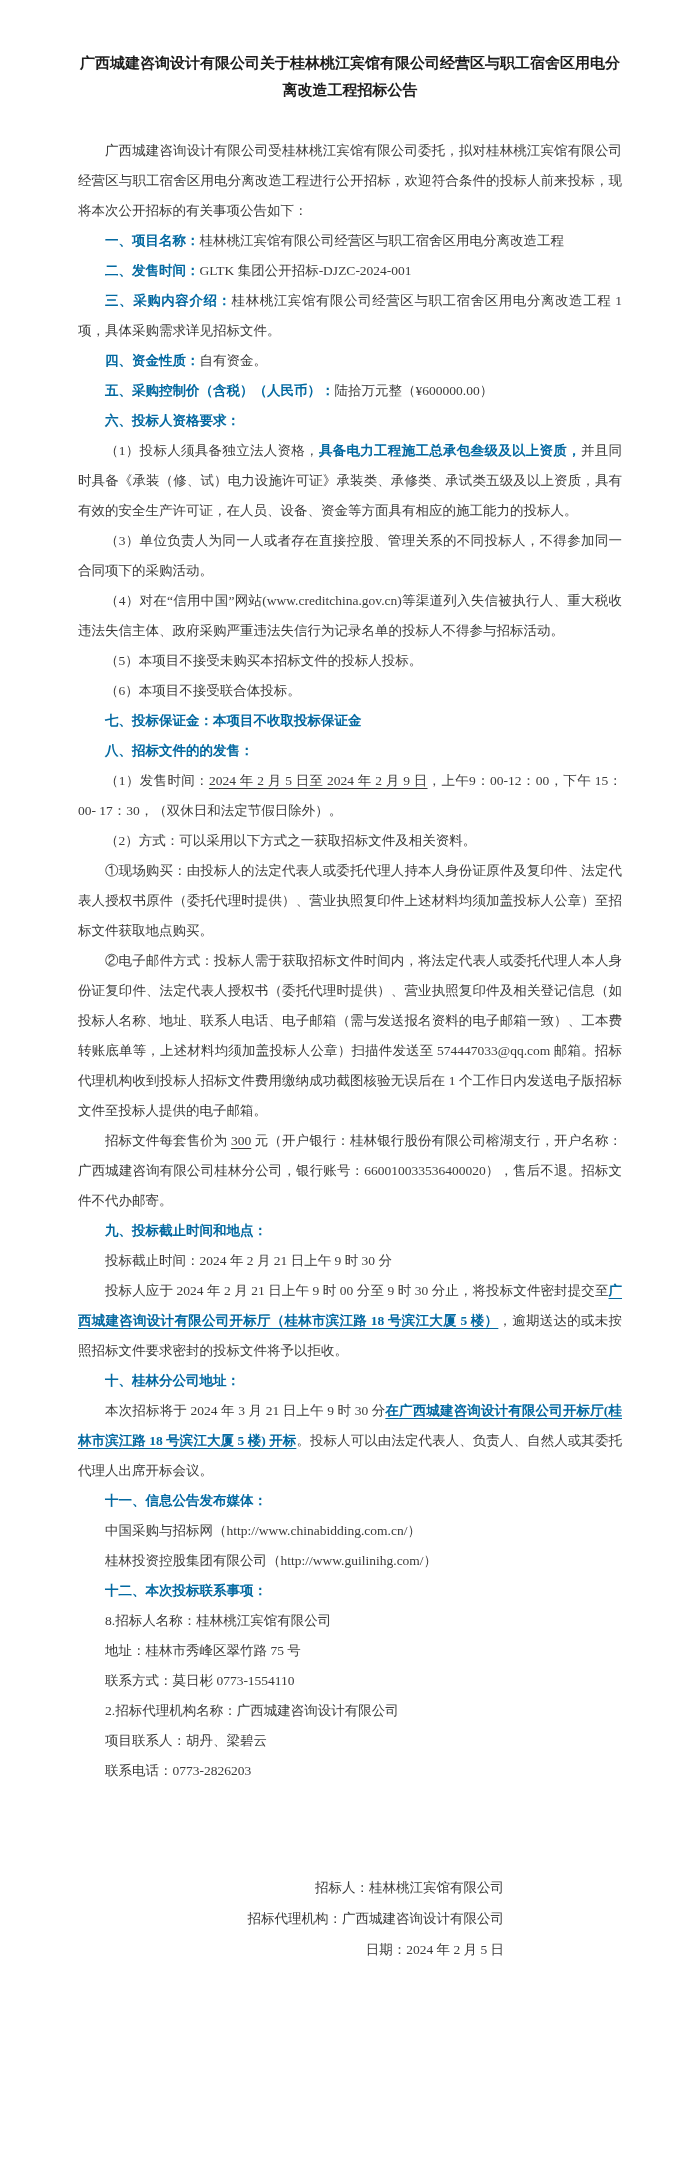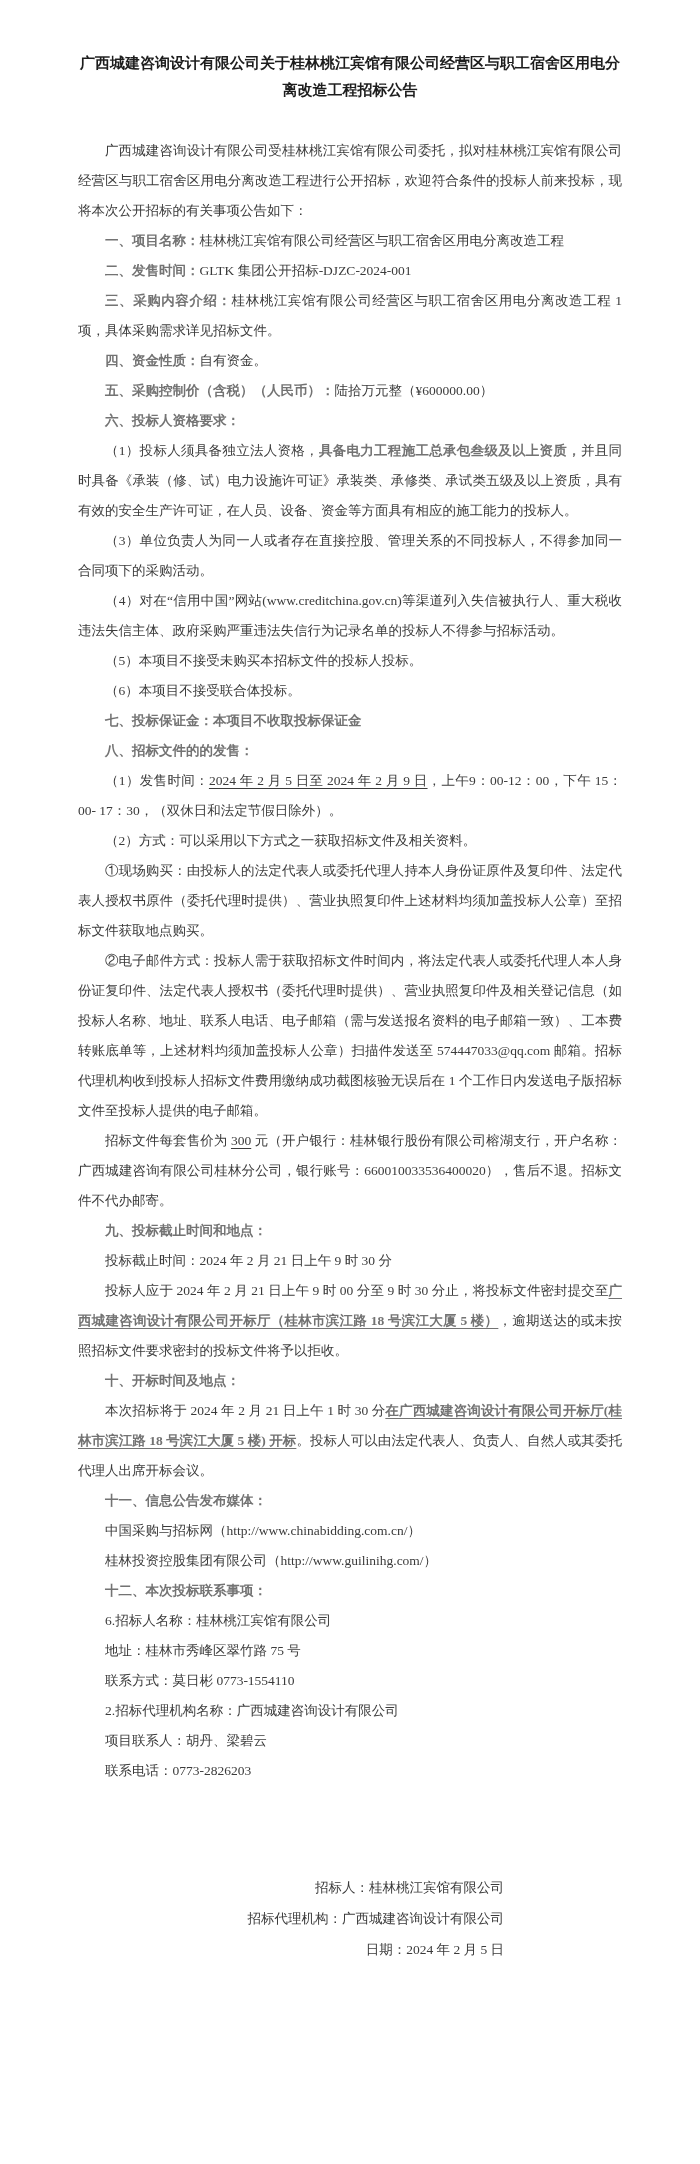--- a/index.html
+++ b/index.html
@@ -25,21 +25,21 @@
     margin: 0 0 32px 0;
   }
   .doc-body { }
   .para {
     margin: 0;
     line-height: 30px;
     text-indent: 2em;
     text-align: justify;
   }
   .para-h { }
-  .b { font-weight: 700; color: #737373; }
+  .b { font-weight: 700; color: #0369a1; }
   .u { text-decoration: underline; text-underline-offset: 3px; }
   .signature {
     margin-top: 86px;
     text-align: right;
     padding-right: 118px;
     line-height: 31px;
   }
   .signature p { margin: 0; }
 </style>
 </head>
@@ -64,27 +64,27 @@
       <p class="para para-h"><span class="b">七、投标保证金：本项目不收取投标保证金</span></p>
       <p class="para para-h"><span class="b">八、招标文件的的发售：</span></p>
       <p class="para"><span>（1）发售时间：</span><span class="u">2024 年 2 月 5 日至 2024 年 2 月 9 日</span><span>，上午9：00-12：00，下午 15：00- 17：30，（双休日和法定节假日除外）。</span></p>
       <p class="para"><span>（2）方式：可以采用以下方式之一获取招标文件及相关资料。</span></p>
       <p class="para"><span>①现场购买：由投标人的法定代表人或委托代理人持本人身份证原件及复印件、法定代表人授权书原件（委托代理时提供）、营业执照复印件上述材料均须加盖投标人公章）至招标文件获取地点购买。</span></p>
       <p class="para"><span>②电子邮件方式：投标人需于获取招标文件时间内，将法定代表人或委托代理人本人身份证复印件、法定代表人授权书（委托代理时提供）、营业执照复印件及相关登记信息（如投标人名称、地址、联系人电话、电子邮箱（需与发送报名资料的电子邮箱一致）、工本费转账底单等，上述材料均须加盖投标人公章）扫描件发送至 574447033@qq.com 邮箱。招标代理机构收到投标人招标文件费用缴纳成功截图核验无误后在 1 个工作日内发送电子版招标文件至投标人提供的电子邮箱。</span></p>
       <p class="para"><span>招标文件每套售价为 </span><span class="u">300</span><span> 元（开户银行：桂林银行股份有限公司榕湖支行，开户名称：广西城建咨询有限公司桂林分公司，银行账号：660010033536400020），售后不退。招标文件不代办邮寄。</span></p>
       <p class="para para-h"><span class="b">九、投标截止时间和地点：</span></p>
       <p class="para"><span>投标截止时间：2024 年 2 月 21 日上午 9 时 30 分</span></p>
       <p class="para"><span>投标人应于 2024 年 2 月 21 日上午 9 时 00 分至 9 时 30 分止，将投标文件密封提交至</span><span class="b u">广西城建咨询设计有限公司开标厅（桂林市滨江路 18 号滨江大厦 5 楼）</span><span>，逾期送达的或未按照招标文件要求密封的投标文件将予以拒收。</span></p>
-      <p class="para para-h"><span class="b">十、开标时间及地点：</span></p>
-      <p class="para"><span>本次招标将于 2024 年 2 月 21 日上午 1 时 30 分</span><span class="b u">在广西城建咨询设计有限公司开标厅(桂林市滨江路 18 号滨江大厦 5 楼) 开标</span><span>。投标人可以由法定代表人、负责人、自然人或其委托代理人出席开标会议。</span></p>
+      <p class="para para-h"><span class="b">十、桂林分公司地址：</span></p>
+      <p class="para"><span>本次招标将于 2024 年 3 月 21 日上午 9 时 30 分</span><span class="b u">在广西城建咨询设计有限公司开标厅(桂林市滨江路 18 号滨江大厦 5 楼) 开标</span><span>。投标人可以由法定代表人、负责人、自然人或其委托代理人出席开标会议。</span></p>
       <p class="para para-h"><span class="b">十一、信息公告发布媒体：</span></p>
       <p class="para"><span>中国采购与招标网（http://www.chinabidding.com.cn/）</span></p>
       <p class="para"><span>桂林投资控股集团有限公司（http://www.guilinihg.com/）</span></p>
       <p class="para para-h"><span class="b">十二、本次投标联系事项：</span></p>
-      <p class="para"><span>6.招标人名称：桂林桃江宾馆有限公司</span></p>
+      <p class="para"><span>8.招标人名称：桂林桃江宾馆有限公司</span></p>
       <p class="para"><span>地址：桂林市秀峰区翠竹路 75 号</span></p>
       <p class="para"><span>联系方式：莫日彬 0773-1554110</span></p>
       <p class="para"><span>2.招标代理机构名称：广西城建咨询设计有限公司</span></p>
       <p class="para"><span>项目联系人：胡丹、梁碧云</span></p>
       <p class="para"><span>联系电话：0773-2826203</span></p>
     </div>
 
   <div class="signature">
     <p>招标人：桂林桃江宾馆有限公司</p>
     <p>招标代理机构：广西城建咨询设计有限公司</p>

